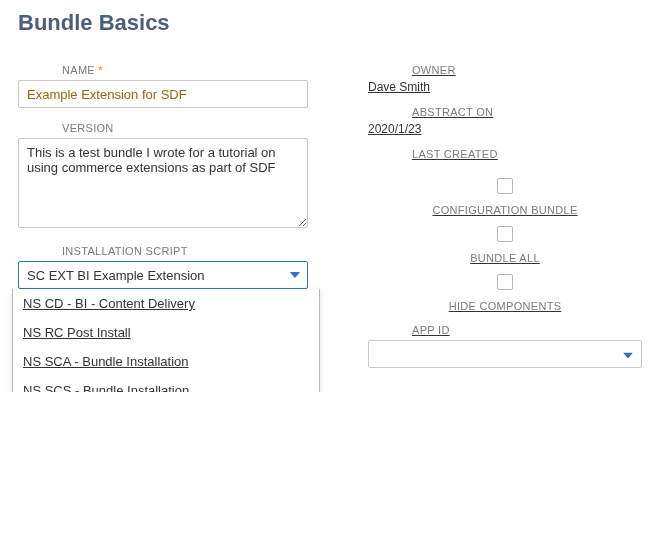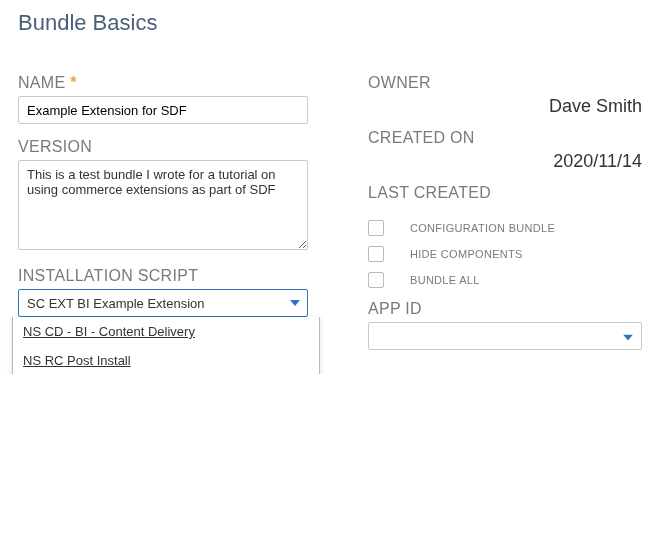--- a/index.html
+++ b/index.html
@@ -9,56 +9,58 @@
   }
   body {
     font-family: -apple-system, BlinkMacSystemFont, "Segoe UI", Arial, sans-serif;
     font-size: 13px;
     color: #333;
     padding: 10px 18px;
     width: 660px;
   }
   .page-title {
     font-size: 22px;
-    font-weight: 400;
+    font-weight: 700;
     color: #4a5f7a;
-    margin-bottom: 38px;
+    margin-bottom: 28px;
   }
   .columns {
     display: flex;
     gap: 60px;
   }
   .col-left {
     flex: 0 0 290px;
   }
   .col-right {
     flex: 1;
+    text-decoration: underline;
   }
   .field-group {
     margin-bottom: 14px;
   }
   .field-label {
-    font-size: 16px;
+    font-size: 11px;
     color: #7a7a7a;
     letter-spacing: 0.3px;
     margin-bottom: 4px;
     display: block;
+    margin-left: 44px;
   }
   .required-star {
     color: #f2a43c;
     font-weight: bold;
   }
   .text-input {
     width: 100%;
     height: 28px;
     border: 1px solid #c9c9c9;
     border-radius: 2px;
     padding: 4px 8px;
     font-size: 13px;
-    color: #000000;
+    color: #a16207;
     background: #fff;
   }
   .textarea-input {
     width: 100%;
     height: 90px;
     border: 1px solid #c9c9c9;
     border-radius: 2px;
     padding: 6px 8px;
     font-size: 13px;
     color: #333;
@@ -113,30 +115,30 @@
     white-space: nowrap;
     overflow: hidden;
     text-overflow: ellipsis;
     text-decoration: underline;
   }
   .dropdown-item.selected {
     background: #607a99;
     color: #fff;
   }
   .static-value {
-    font-size: 18px;
+    font-size: 12px;
     color: #333;
     margin-top: 1px;
-    text-align: right;
   }
   .checkbox-row {
     display: flex;
     align-items: center;
-    gap: 26px;
+    gap: 10px;
     margin-bottom: 10px;
+    flex-direction: column;
   }
   .checkbox-box {
     width: 16px;
     height: 16px;
     border: 1px solid #b8b8b8;
     border-radius: 2px;
     background: #fff;
     cursor: pointer;
   }
   .checkbox-label {
@@ -225,41 +227,41 @@
     </div>
   </div>
 
   <div class="col-right">
     <div class="field-group meta">
       <span class="field-label">OWNER</span>
       <div class="static-value">Dave Smith</div>
     </div>
 
     <div class="field-group meta">
-      <span class="field-label">CREATED ON</span>
-      <div class="static-value">2020/11/14</div>
+      <span class="field-label">ABSTRACT ON</span>
+      <div class="static-value">2020/1/23</div>
     </div>
 
     <div class="field-group meta">
       <span class="field-label">LAST CREATED</span>
       <div class="static-value"></div>
     </div>
 
     <div class="checkbox-section">
       <div class="checkbox-row">
         <div class="checkbox-box"></div>
         <span class="checkbox-label">CONFIGURATION BUNDLE</span>
       </div>
       <div class="checkbox-row">
         <div class="checkbox-box"></div>
-        <span class="checkbox-label">HIDE COMPONENTS</span>
+        <span class="checkbox-label">BUNDLE ALL</span>
       </div>
       <div class="checkbox-row">
         <div class="checkbox-box"></div>
-        <span class="checkbox-label">BUNDLE ALL</span>
+        <span class="checkbox-label">HIDE COMPONENTS</span>
       </div>
     </div>
 
     <div class="field-group">
       <label class="field-label">APP ID</label>
       <div class="appid-select">
         <span class="appid-caret">
           <svg width="10" height="6" viewBox="0 0 10 6">
               <path d="M0 0 L5 6 L10 0 Z" fill="#2f74c0"></path>
             </svg>

